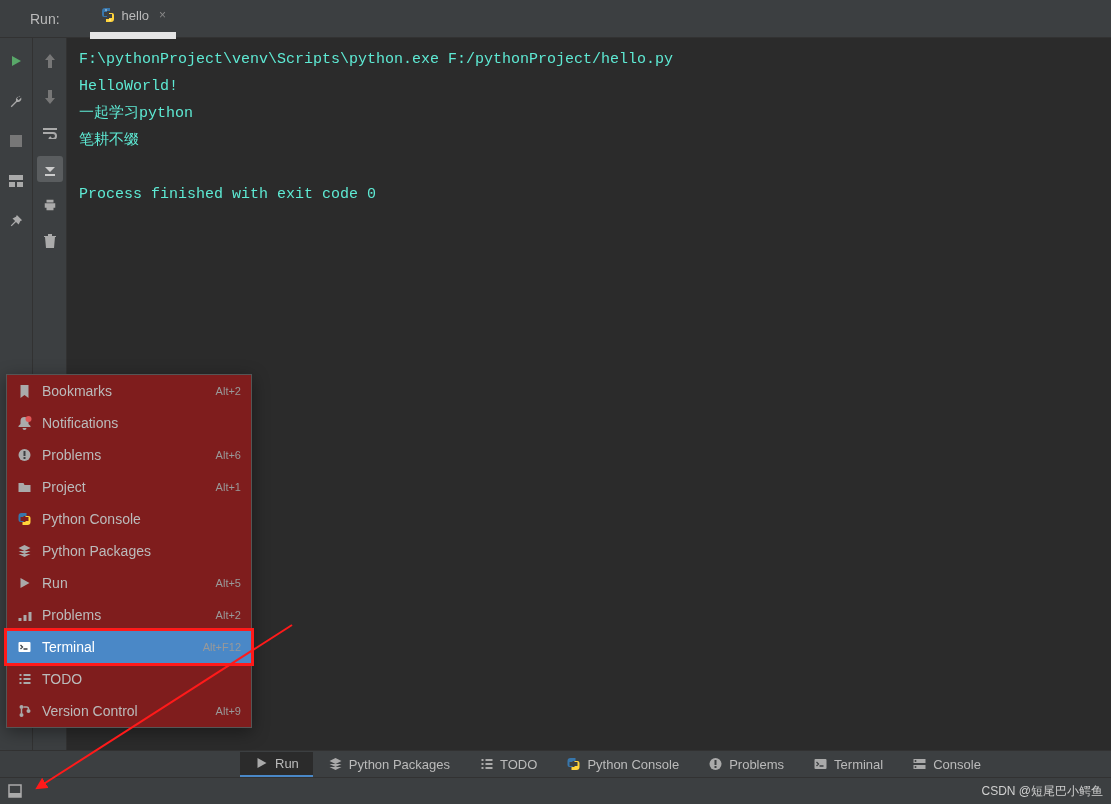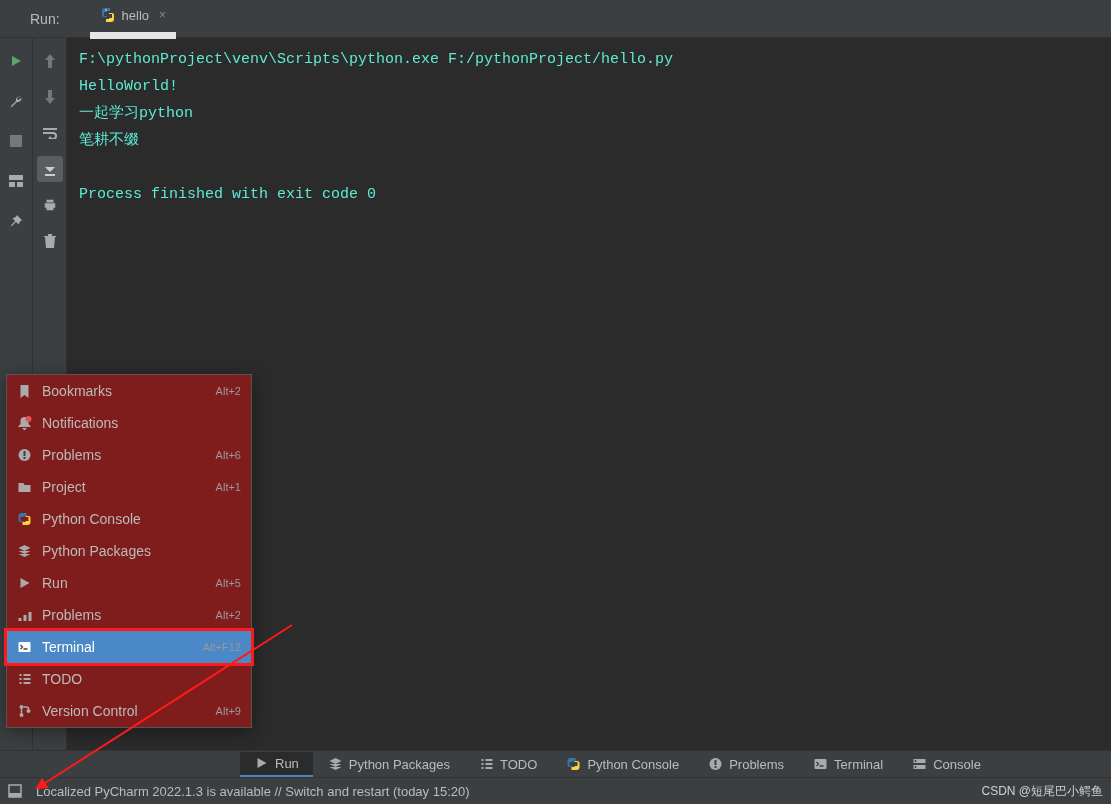--- a/index.html
+++ b/index.html
@@ -461,21 +461,20 @@
     </div>
   </div>
 
 <div class="statusbar">
   <span>
     <svg width="14" height="14" viewBox="0 0 14 14">
         <rect x="1" y="1" width="12" height="12" fill="none" stroke="#aaa" stroke-width="1.5"></rect>
         <rect x="1" y="9" width="12" height="4" fill="#aaa"></rect>
       </svg>
   </span>
-  <span>Localized PyCharm 2022.1.3 is available // Switch and restart (today 15:20)</span>
   <span class="watermark">CSDN @短尾巴小鳄鱼</span>
 </div>
 
 <svg class="arrow" style="left:22px; top:620px;" width="280" height="180">
   <defs>
       <marker id="ah" markerWidth="10" markerHeight="10" refX="2" refY="3" orient="auto">
         <path d="M0,0 L6,3 L0,6 z" fill="#ff1a1a"></path>
       </marker>
     </defs>
   <line x1="270" y1="5" x2="20" y2="165" stroke="#ff1a1a" stroke-width="2" marker-end="url(#ah)"></line>

